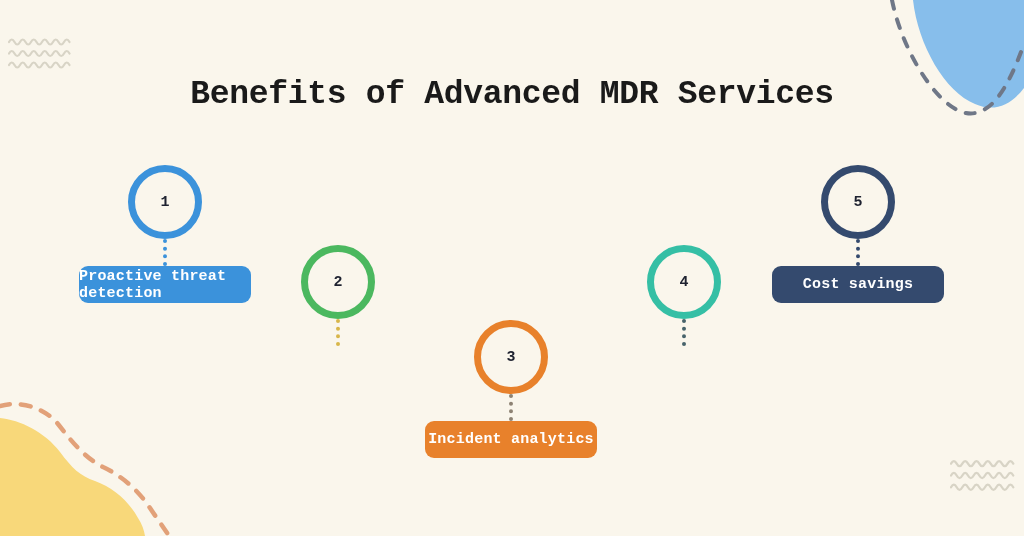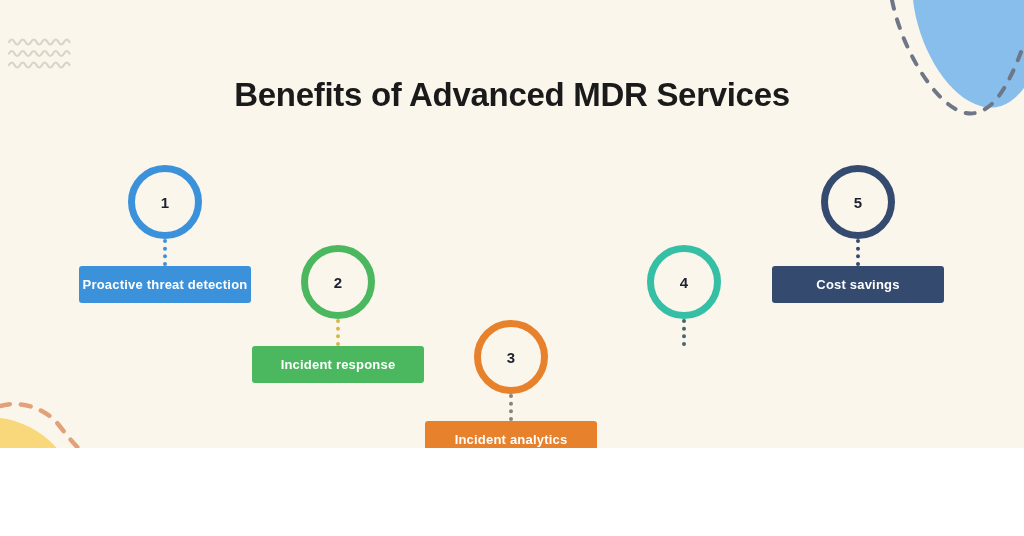--- a/index.html
+++ b/index.html
@@ -1,21 +1,21 @@
 <!DOCTYPE html>
 <html><head>
 <meta charset="utf-8">
 <style>
   html, body { margin: 0; padding: 0; }
   .canvas {
     position: relative;
     width: 1024px;
-    height: 448px;
+    height: 536px;
     overflow: hidden;
-    font-family: Liberation Sans, sans-serif;
+    font-family: Liberation Mono, monospace;
     background: #FAF6EC;
   }
   .deco { position: absolute; pointer-events: none; }
   .deco-waves-tl { left: 8px;   top: 37px;  }
   .deco-waves-br { left: 950px; top: 456px; }
   .deco-blob-tr  { right: 0;    top: 0;     }
   .deco-blob-bl  { left: 0;     top: 400px; }
 
   .title {
     position: absolute;
@@ -54,24 +54,24 @@
     font-size: 15px;
     font-weight: 600;
     color: #1E2230;
   }
   .connector {
     width: 0; height: 27px;
     border-left: 4px dotted var(--cc);
   }
   .pill {
     width: 100%; height: 37px;
-    border-radius: 3px;
+    border-radius: 9px;
     background: var(--c);
     color: #FFFFFF;
-    font-size: 13px;
+    font-size: 15px;
     font-weight: 700;
     letter-spacing: 0.2px;
     display: flex;
     align-items: center;
     justify-content: center;
   }
 </style>
 </head>
 <body>
 
@@ -111,21 +111,20 @@
     </div>
     <div class="connector"></div>
     <div class="pill">Proactive threat detection</div>
   </div>
 
   <div class="step s2" style="--c: #4BB85F; --cc: #D8B64A;">
     <div class="circle">
       <span class="num">2</span>
     </div>
     <div class="connector"></div>
-    <div class="pill">Incident response</div>
   </div>
 
   <div class="step s3" style="--c: #E8812B; --cc: #8D8273;">
     <div class="circle">
       <span class="num">3</span>
     </div>
     <div class="connector"></div>
     <div class="pill">Incident analytics</div>
   </div>
 

